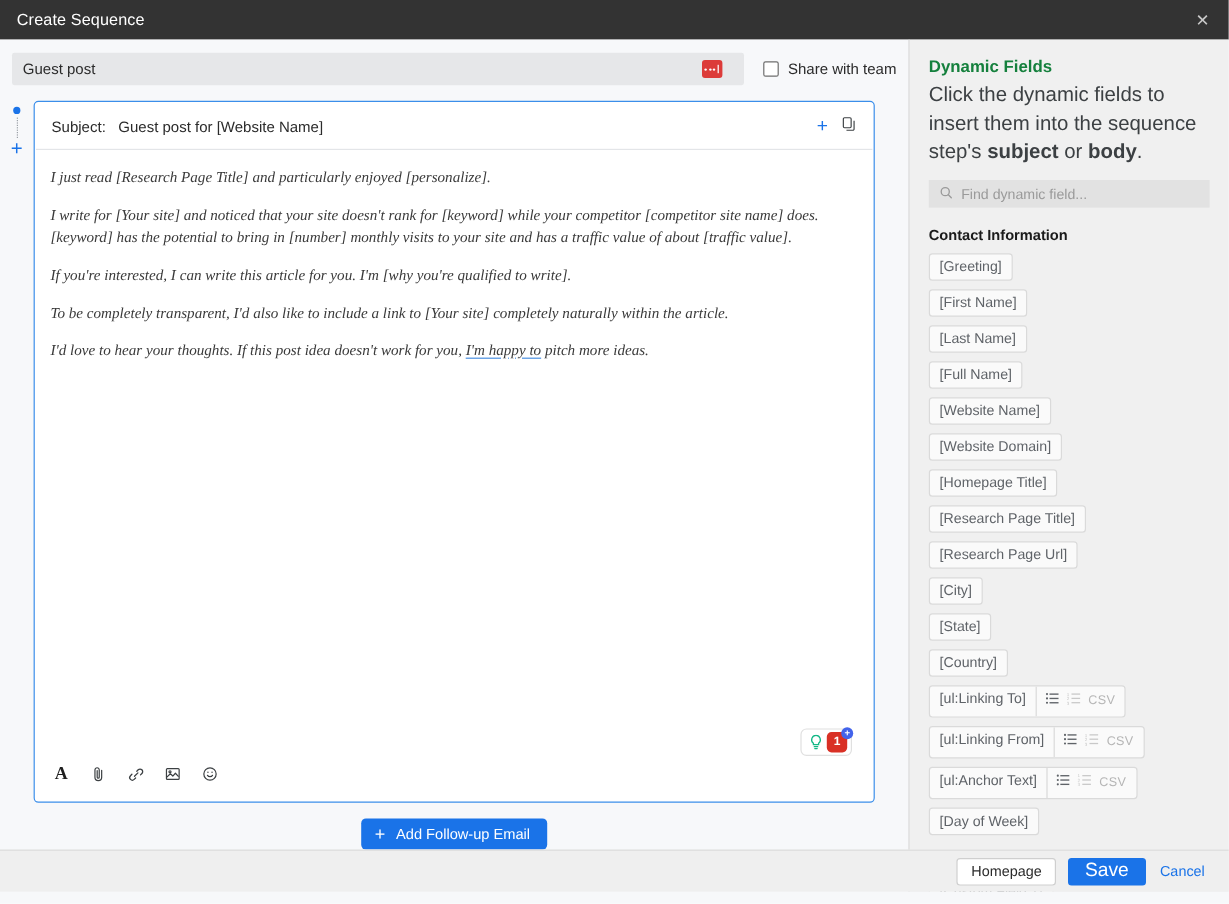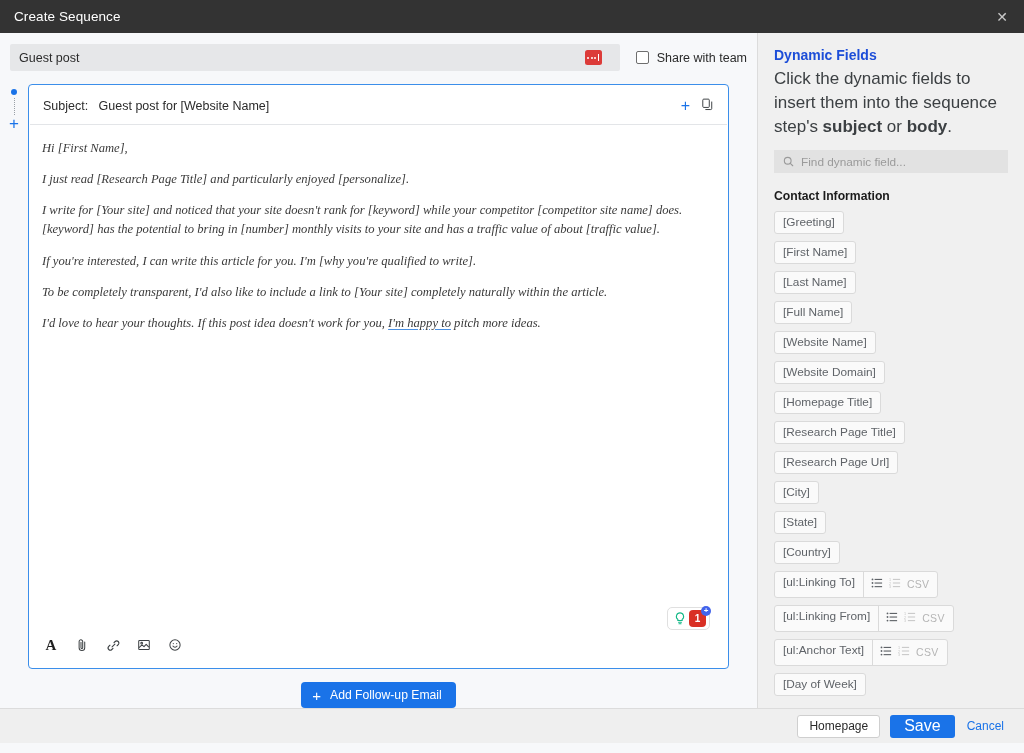--- a/index.html
+++ b/index.html
@@ -307,21 +307,21 @@
     flex: 1;
     background: #f0f0f0;
     border-left: 1px solid #dcdcdc;
     padding: 14px 16px 0 16px;
     overflow: hidden;
     position: relative;
   }
   .rp-title {
     font-size: 14px;
     font-weight: 700;
-    color: #1d4ed8;
+    color: #15803d;
     margin-bottom: 4px;
   }
   .rp-sub {
     font-size: 17px;
     line-height: 1.42;
     color: #3c4043;
     margin-bottom: 11px;
   }
   .rp-sub b { font-weight: 700; }
 
@@ -475,21 +475,20 @@
               <span class="icon-copy">
                 <svg width="13" height="13" viewBox="0 0 16 16" fill="none" stroke="#3c4043" stroke-width="1.2">
                   <rect x="2.2" y="1.4" width="8" height="10.2" rx="1.2"></rect>
                   <path d="M5.4 14.2h6.6a1.2 1.2 0 0 0 1.2-1.2V4.4"></path>
                 </svg>
               </span>
             </div>
           </div>
 
           <div class="email-body">
-            <p>Hi [First Name],</p>
             <p>I just read [Research Page Title] and particularly enjoyed [personalize].</p>
             <p>I write for [Your site] and noticed that your site doesn't rank for [keyword] while your competitor [competitor site name] does. [keyword] has the potential to bring in [number] monthly visits to your site and has a traffic value of about [traffic value].</p>
             <p>If you're interested, I can write this article for you. I'm [why you're qualified to write].</p>
             <p>To be completely transparent, I'd also like to include a link to [Your site] completely naturally within the article.</p>
             <p>
               <span>I'd love to hear your thoughts. If this post idea doesn't work for you, </span><a class="inline-link" href="#">I'm happy to</a><span> pitch more ideas.</span>
             </p>
           </div>
 
           <div class="editor-foot">

